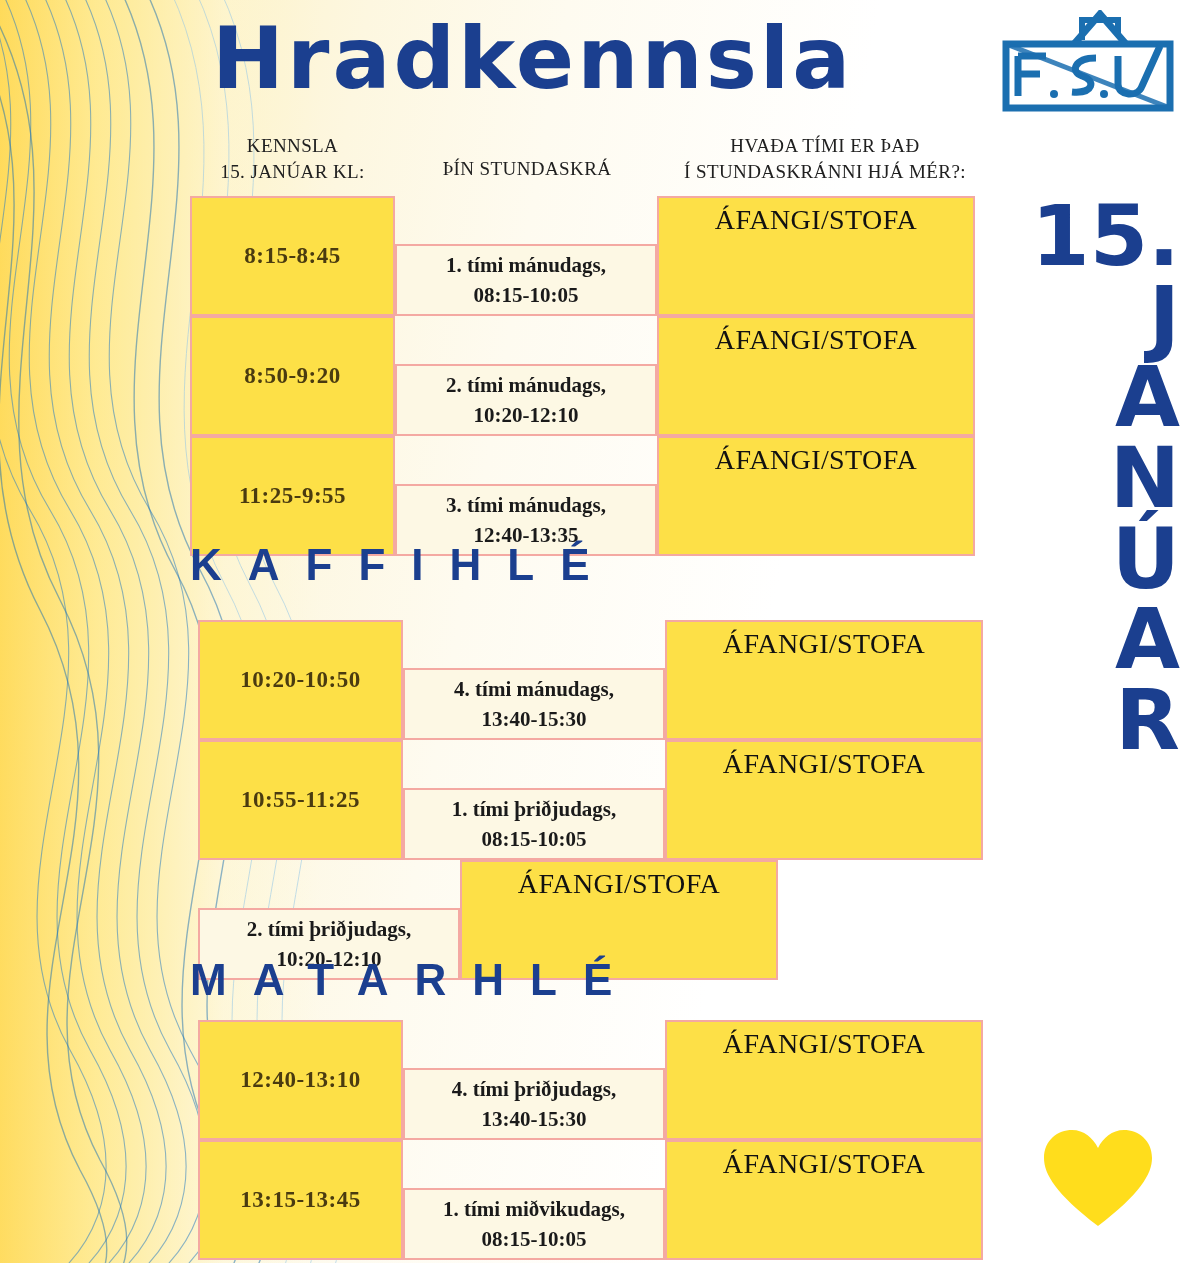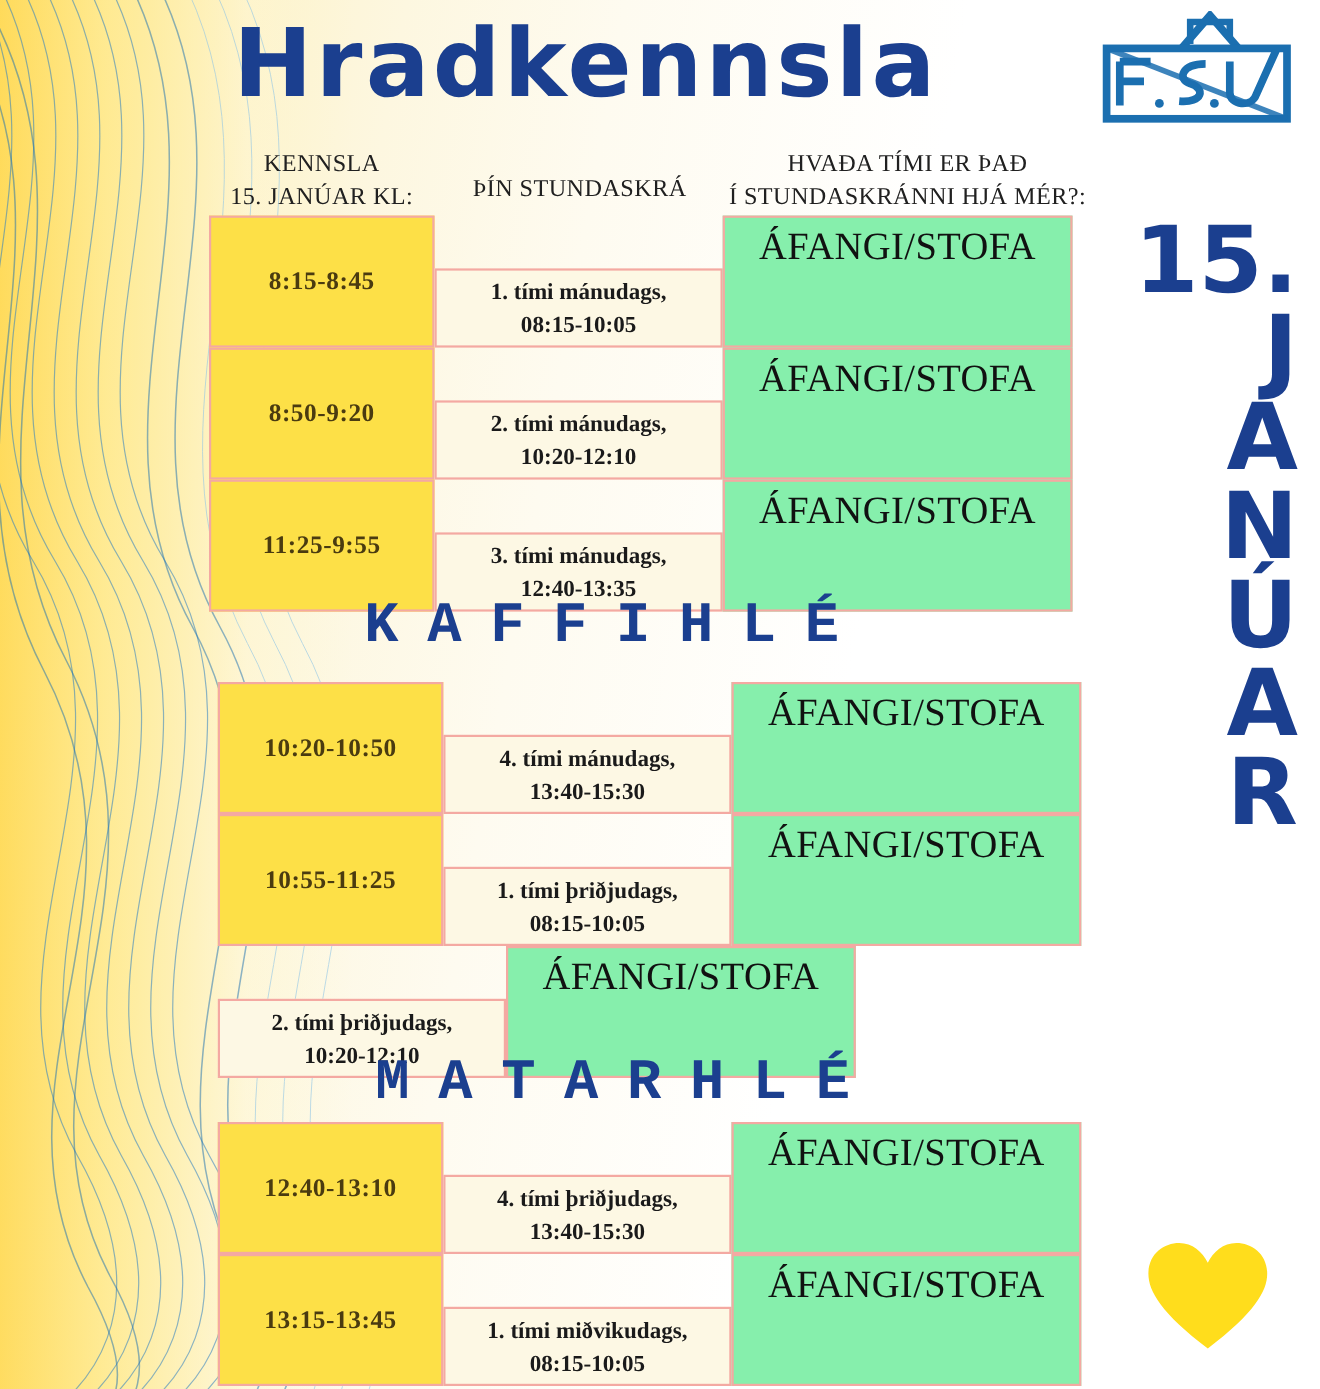--- a/index.html
+++ b/index.html
@@ -69,21 +69,21 @@
     height: 104px;
   }
 
   
   .col-head {
     position: absolute;
     font-family: "Liberation Serif", serif;
     color: #202020;
     text-align: center;
     line-height: 1.35;
-    font-size: 22px;
+    font-size: 19px;
     letter-spacing: .4px;
   }
   .col-head-1 { left: 190px; top: 133px; width: 205px; }
   .col-head-2 { left: 396px; top: 156px; width: 262px; }
   .col-head-3 { left: 660px; top: 133px; width: 330px; }
 
   
   .table-wrap {
     position: absolute;
     left: 190px;
@@ -117,37 +117,36 @@
     font-family: "Liberation Serif", serif;
     font-weight: 700;
     font-size: 21px;
     color: #1a1a1a;
     line-height: 1.45;
     padding: 0 8px;
     margin-top: 48px;
   }
   .c-course {
     width: 318px;
-    background: #86efac;
-    font-family: "Liberation Serif", serif;
-    font-size: 35px;
+    background: #fde047;
+    font-family: "Liberation Serif", serif;
+    font-size: 28px;
     color: #111111;
     align-items: flex-start;
     padding-top: 6px;
     letter-spacing: .4px;
   }
 
   
   .break {
-    font-family: Liberation Mono, monospace;
+    font-family: Liberation Sans, sans-serif;
     font-weight: 700;
     color: #1b3f8f;
-    font-size: 52px;
+    font-size: 44px;
     letter-spacing: 26px;
-    text-align: center;
     white-space: nowrap;
   }
   .break-kaffi {
     position: absolute;
     left: 190px;
     top: 540px;
     width: 740px;
   }
   .break-matar {
     position: absolute;

